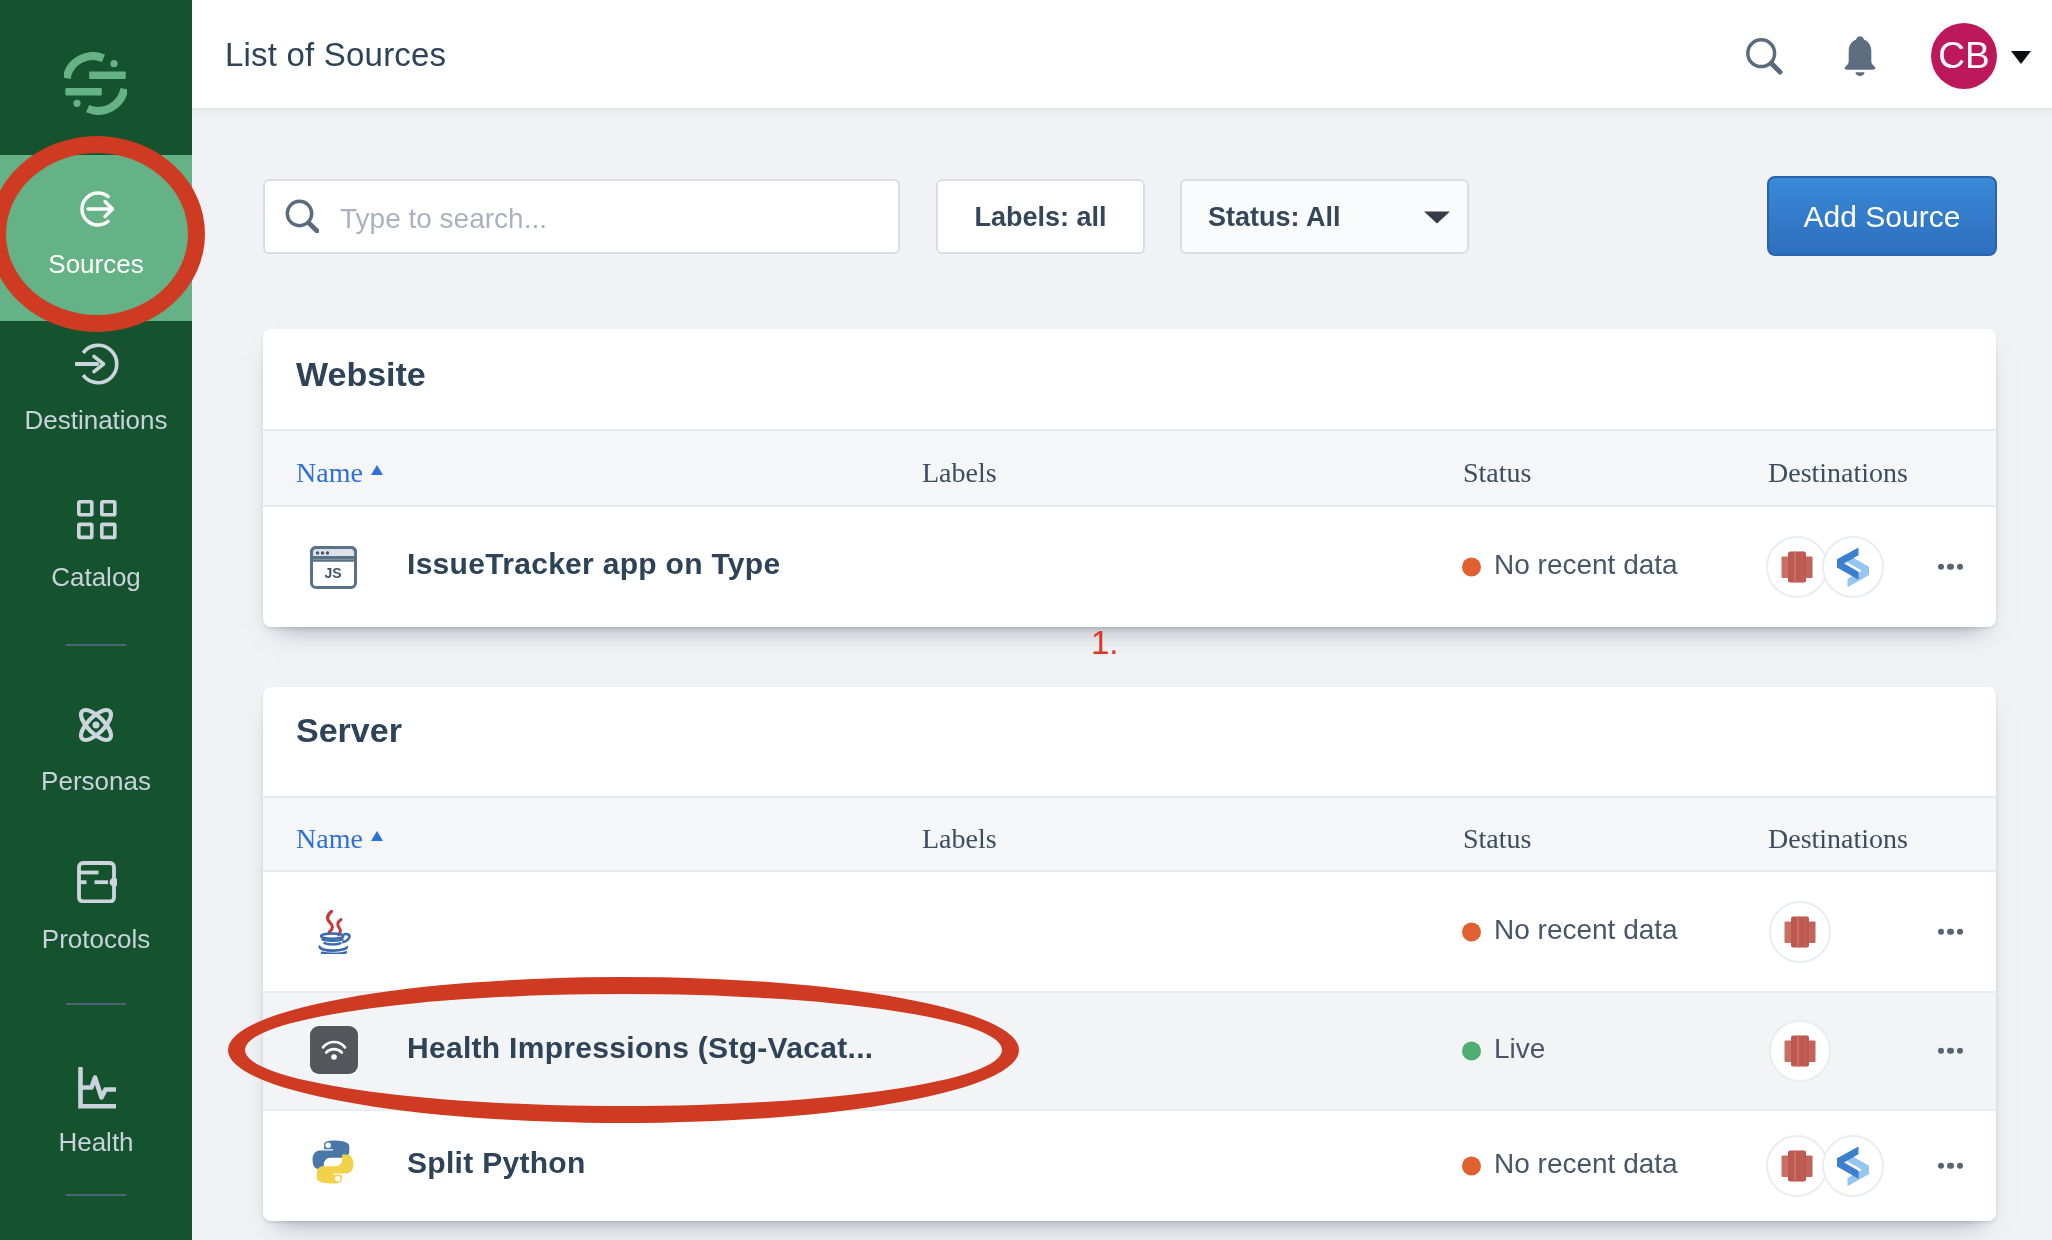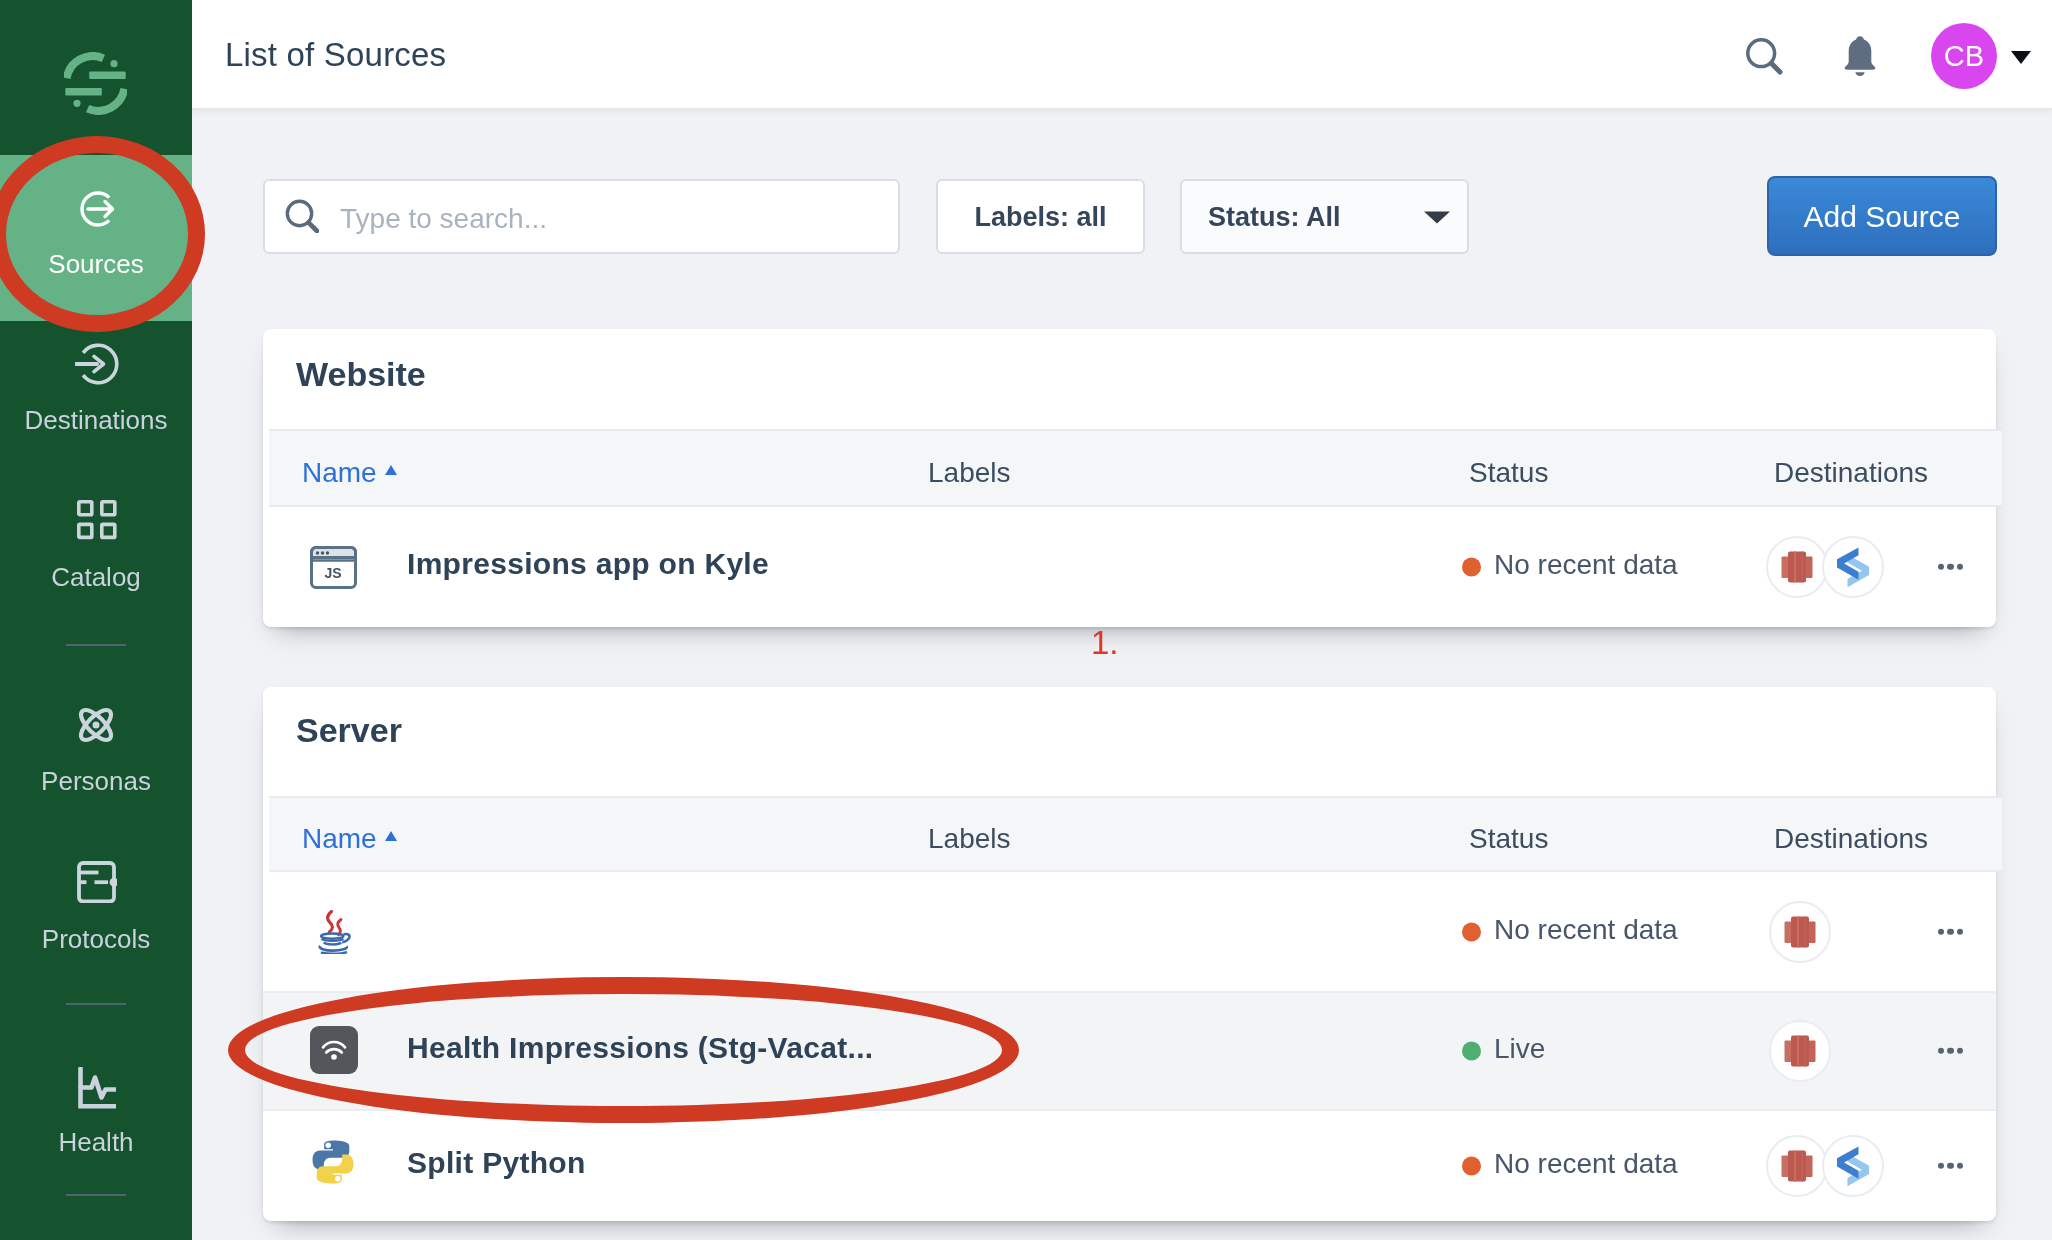--- a/index.html
+++ b/index.html
@@ -22,21 +22,21 @@
 #labelsbtn span, #statusbtn span { position:absolute; width:100%; text-align:center; top:21px; font-size:27px; font-weight:700; color:#35455a; }
 #statusbtn { left:1180px; top:179px; width:289px; height:75px; background:#fafbfc; }
 #statusbtn span { text-align:left; left:26px; }
 #addsrc { position:absolute; left:1767px; top:176px; width:230px; height:80px; background:linear-gradient(#3a89d7,#2d6fbe); border:2px solid #2a65ab; border-radius:8px; }
 #addsrc span { position:absolute; width:100%; text-align:center; top:22px; font-size:30px; font-weight:400; color:#fff; }
 
 .card { position:absolute; left:263px; width:1733px; background:#fff; border-radius:8px; box-shadow:0 2px 3px rgba(50,62,78,0.12), 0 14px 24px -14px rgba(55,65,82,0.5); }
 #card1 { top:329px; height:298px; }
 #card2 { top:687px; height:534px; }
 .cardtitle { position:absolute; left:33px; font-size:34px; font-weight:600; color:#2e4357; }
-.colhead { position:absolute; left:6px; width:100%; background:#f5f6f8; border-top:2px solid #e7eaee; border-bottom:2px solid #e7eaee; }
+.colhead { position:absolute; left:0; width:100%; background:#f5f6f8; border-top:2px solid #e7eaee; border-bottom:2px solid #e7eaee;font-family:Liberation Serif, serif; }
 .ch { position:absolute; font-size:28px; color:#3c4d60; top:50%; transform:translateY(-50%); margin-top:5px; }
 .ch.name { color:#2e70d9; }
 .row { position:absolute; left:0; width:100%; }
 .rowline { border-top:2px solid #eaedf0; }
 .rname { position:absolute; left:144px; top:50%; transform:translateY(-50%); margin-top:-3px; font-size:30px; font-weight:600; color:#2e4357; letter-spacing:0.3px; }
 .dot { position:absolute; width:19px; height:19px; border-radius:50%; top:50%; transform:translateY(-50%); }
 .sttext { position:absolute; left:1231px; top:50%; transform:translateY(-50%); margin-top:-2px; font-size:28px; color:#47566a; }
 .dcirc { position:absolute; width:62px; height:62px; border-radius:50%; background:#fff; border:2px solid #e9ecf1; top:50%; transform:translateY(-50%); display:flex; align-items:center; justify-content:center; }
 .menu3 { position:absolute; left:1675px; top:50%; transform:translateY(-50%); width:25px; display:flex; justify-content:space-between; }
 .menu3 i { width:6.4px; height:6.4px; border-radius:50%; background:#566476; }
@@ -51,21 +51,21 @@
 <div id="topbar">
   <div id="pagetitle">List of Sources</div>
   <svg class="abs" style="left:1553px; top:37px;" width="39" height="39" viewBox="0 0 39 39" fill="none" stroke="#5a6b7d" stroke-width="3.5">
       <circle cx="16.2" cy="16.2" r="13.4"></circle>
       <line x1="26.3" y1="26.3" x2="35" y2="35" stroke-width="5" stroke-linecap="round"></line>
     </svg>
   <svg class="abs" style="left:1652px; top:35px;" width="32" height="42" viewBox="0 0 32 42">
       <path fill="#5e6e80" d="M16 1.2 C13.9 1.2 12.4 2.6 12.1 4.5 C7.6 6.3 4.7 10.6 4.7 15.8 L4.7 26.3 C4.7 28.2 3.9 29.5 2.1 30.9 C0.8 31.9 0.4 32.8 0.7 33.6 C1 34.4 2 34.8 3.3 34.8 L28.7 34.8 C30 34.8 31 34.4 31.3 33.6 C31.6 32.8 31.2 31.9 29.9 30.9 C28.1 29.5 27.3 28.2 27.3 26.3 L27.3 15.8 C27.3 10.6 24.4 6.3 19.9 4.5 C19.6 2.6 18.1 1.2 16 1.2 Z"></path>
       <path fill="#5e6e80" d="M11.4 37.2 L20.6 37.2 A4.7 4.7 0 0 1 11.4 37.2 Z"></path>
     </svg>
-  <div class="abs" style="left:1739px; top:23px; width:66px; height:66px; border-radius:50%; background:#d946ef; color:#fff; font-size:29px; text-align:center; line-height:66px;">CB</div>
+  <div class="abs" style="left:1739px; top:23px; width:66px; height:66px; border-radius:50%; background:#be185d; color:#fff; font-size:37px; text-align:center; line-height:66px;">CB</div>
   <svg class="abs" style="left:1818px; top:50px;" width="22" height="15" viewBox="0 0 22 15">
       <path d="M1 1 L21 1 L11 14 Z" fill="#0b0f14"></path>
     </svg>
 </div>
 <div id="sidebar">
   <div id="src-active"></div>
 
   <svg class="abs" style="left:64px; top:52px;" width="63" height="63" viewBox="0 0 63 63" fill="none">
     <path d="M2.6 26.2 A26.6 26.6 0 0 1 39.4 6.3" stroke="#64b286" stroke-width="8"></path>
     <path d="M60.4 36.8 A26.6 26.6 0 0 1 23.6 56.7" stroke="#64b286" stroke-width="8"></path>
@@ -155,21 +155,21 @@
   <div class="row" style="top:178px; height:120px;">
     <svg class="abs" style="left:47px; top:39px;" width="47" height="43" viewBox="0 0 47 43">
       <rect x="1.5" y="1.5" width="44" height="40" rx="4.5" fill="#fff" stroke="#5a7287" stroke-width="3"></rect>
       <path d="M1.5 6 A4.5 4.5 0 0 1 6 1.5 L41 1.5 A4.5 4.5 0 0 1 45.5 6 L45.5 11.5 L1.5 11.5 Z" fill="#dde2e8" stroke="#5a7287" stroke-width="3"></path>
       <line x1="1.5" y1="14.5" x2="45.5" y2="14.5" stroke="#5a7287" stroke-width="2.4"></line>
       <circle cx="7.5" cy="7" r="1.7" fill="#46586c"></circle>
         <circle cx="12.5" cy="7" r="1.7" fill="#46586c"></circle>
         <circle cx="17.5" cy="7" r="1.7" fill="#46586c"></circle>
       <text x="23" y="32" text-anchor="middle" font-family="Liberation Sans" font-size="14" font-weight="bold" fill="#3f5469">JS</text>
     </svg>
-    <div class="rname">Impressions app on Kyle</div>
+    <div class="rname">IssueTracker app on Type</div>
     <div class="dot" style="left:1199px; background:#e0602f;"></div>
     <div class="sttext">No recent data</div>
     <div class="dcirc" style="left:1503px;">
         <svg width="32" height="32" viewBox="0 0 32 32">
           <rect x="0.5" y="5.5" width="7" height="21.5" rx="1" fill="#c86f64"></rect>
           <rect x="24.5" y="5.5" width="7" height="21.5" rx="1" fill="#c3635a"></rect>
           <rect x="7" y="0.5" width="18" height="31" rx="2" fill="#bc5a52"></rect>
           <rect x="13" y="0.5" width="2" height="31" fill="#ca6e62"></rect>
           <rect x="20.5" y="0.5" width="1.5" height="31" fill="#c2625a"></rect>
         </svg>

